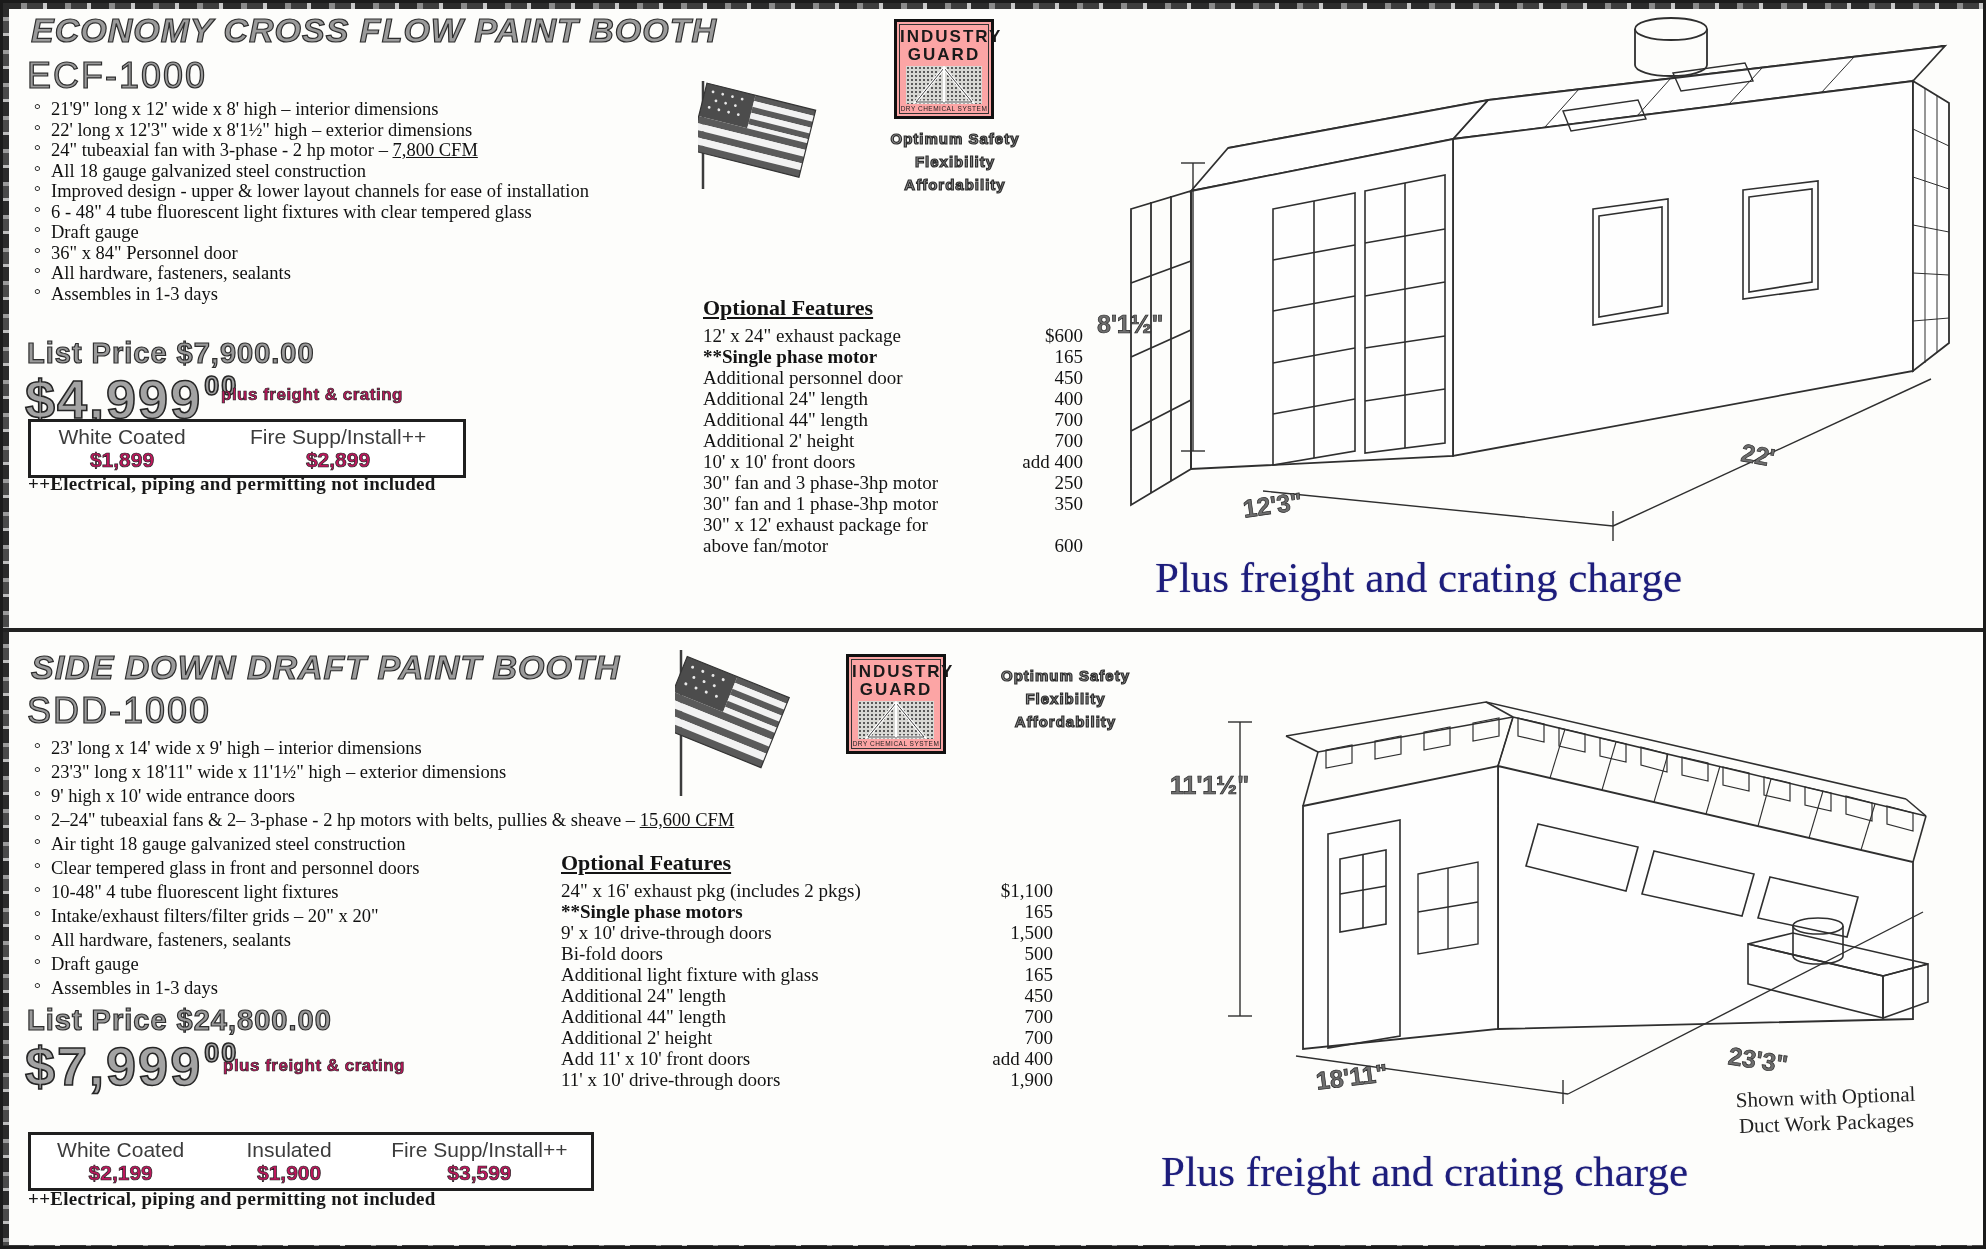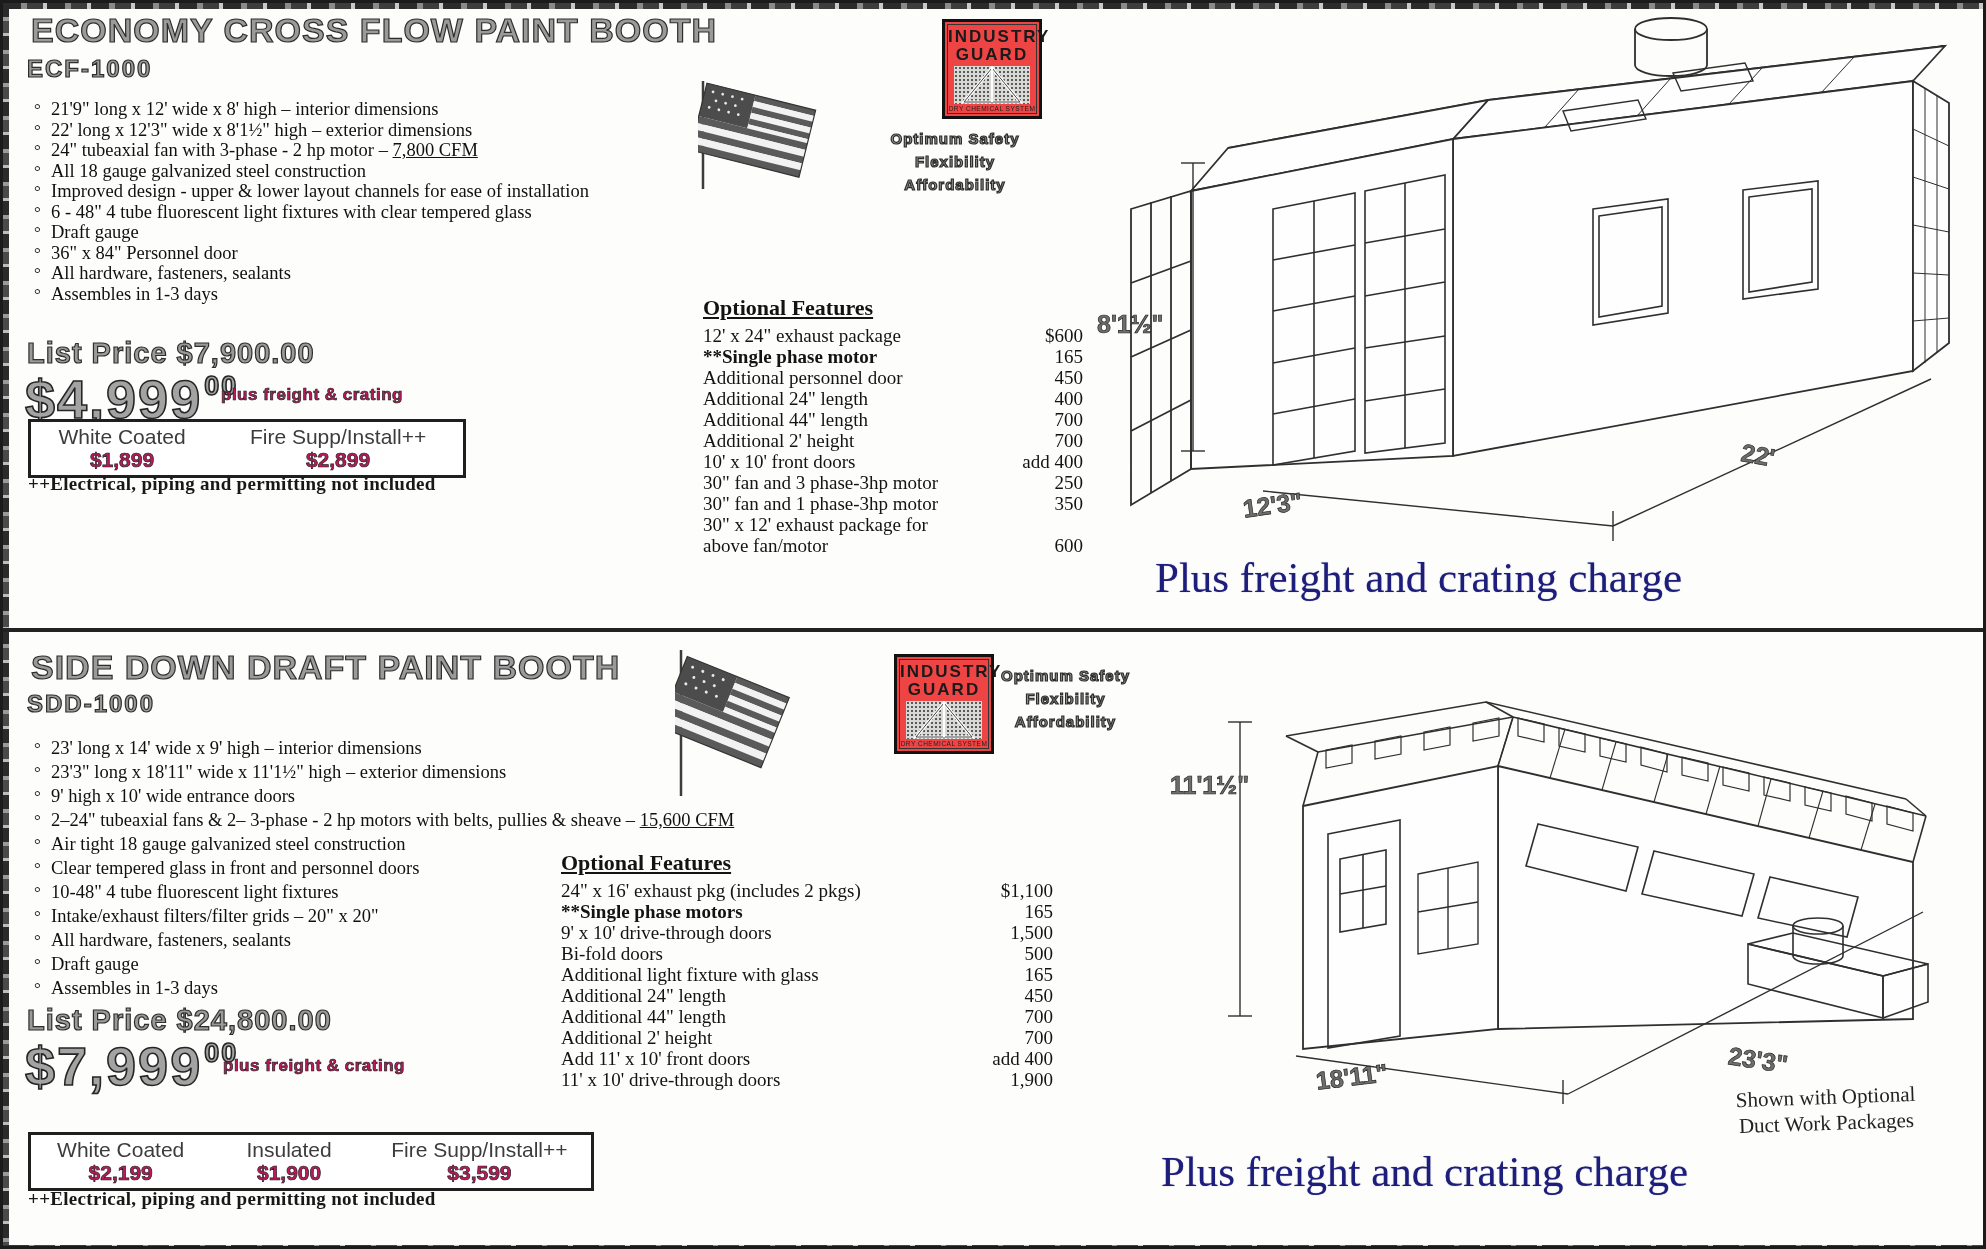--- a/index.html
+++ b/index.html
@@ -15,22 +15,22 @@
   .scan-bottom{position:absolute;left:0;right:0;bottom:0;height:5px;
     background:repeating-linear-gradient(90deg,#353535 0 26px,#9a9a9a 26px 31px,#484848 31px 52px,#cfcfcf 52px 57px);}
   .scan-left{position:absolute;top:0;bottom:0;left:0;width:6px;
     background:repeating-linear-gradient(180deg,#2b2b2b 0 14px,#9a9a9a 14px 18px,#4a4a4a 18px 30px,#bdbdbd 30px 33px);}
 
   
   .ht{color:#9a9a9a;-webkit-text-stroke:1.2px #2e2e2e;}
   .ht-strong{color:#a3a3a3;-webkit-text-stroke:1.6px #262626;}
   .ht-sm{color:#be185d;-webkit-text-stroke:.7px #222;}
 
-  .title{font-weight:bold;font-size:34px;letter-spacing:1px;white-space:nowrap;}
-  .model{font-weight:bold;font-size:24px;letter-spacing:2px;}
+  .title{font-weight:bold;font-size:34px;letter-spacing:1px;white-space:nowrap;font-style:italic;}
+  .model{font-weight:normal;font-size:36px;letter-spacing:2px;}
 
   ul.bullets{list-style:none;margin:0;padding:0;font-family:"Liberation Serif",serif;color:#101010;}
   ul.bullets li{position:relative;padding-left:22px;font-size:18.5px;}
   .b1 li{line-height:20.5px;}
   .b2 li{line-height:24px;}
   ul.bullets li::before{content:"°";position:absolute;left:5px;top:1px;font-size:17px;color:#222;}
   .u{text-decoration:underline;}
 
   .list-price{font-weight:bold;font-size:29px;letter-spacing:1px;}
   .big-price{font-weight:bold;font-size:54px;letter-spacing:2px;line-height:54px;}
@@ -45,21 +45,21 @@
 
   .opt{font-family:"Liberation Serif",serif;color:#131313;}
   .opt-h{font-size:22px;font-weight:bold;text-decoration:underline;margin-bottom:4px;}
   .opt-row{display:flex;justify-content:space-between;align-items:flex-end;font-size:19px;line-height:21px;}
   .opt-label{white-space:pre-line;}
   .opt-price{min-width:76px;text-align:right;}
   .opt-row.bold .opt-label{font-weight:bold;}
 
   .tagline{text-align:center;font-weight:bold;font-size:15px;line-height:23px;letter-spacing:1px;}
 
-  .ig-logo{border:3px solid #111;background:#ef4444;padding:2px;box-sizing:border-box;margin-left:48px;}
+  .ig-logo{border:3px solid #111;background:#fca5a5;padding:2px;box-sizing:border-box;}
   .ig-inner{border:1px solid #333;height:100%;box-sizing:border-box;text-align:center;padding-top:3px;}
   .ig-word{font-weight:bold;font-size:17px;letter-spacing:2px;line-height:18px;color:#1a1a1a;}
   .ig-emblem{position:relative;margin:2px 6px 1px 6px;height:38px;
     background-color:#d8d8d4;background-image:radial-gradient(#5a5a5a 1px,transparent 1px);background-size:4px 4px;}
   .ig-emblem svg{position:absolute;left:0;top:0;}
   .ig-sub{font-size:6.5px;letter-spacing:.5px;color:#222;}
 
   .freight{font-family:"Liberation Serif",serif;font-size:43px;color:#1d1d7c;white-space:nowrap;
            text-shadow:0 0 1px rgba(45,45,130,.55);}
   .caption{font-family:"Liberation Serif",serif;font-size:21px;color:#222;text-align:center;line-height:26px;

